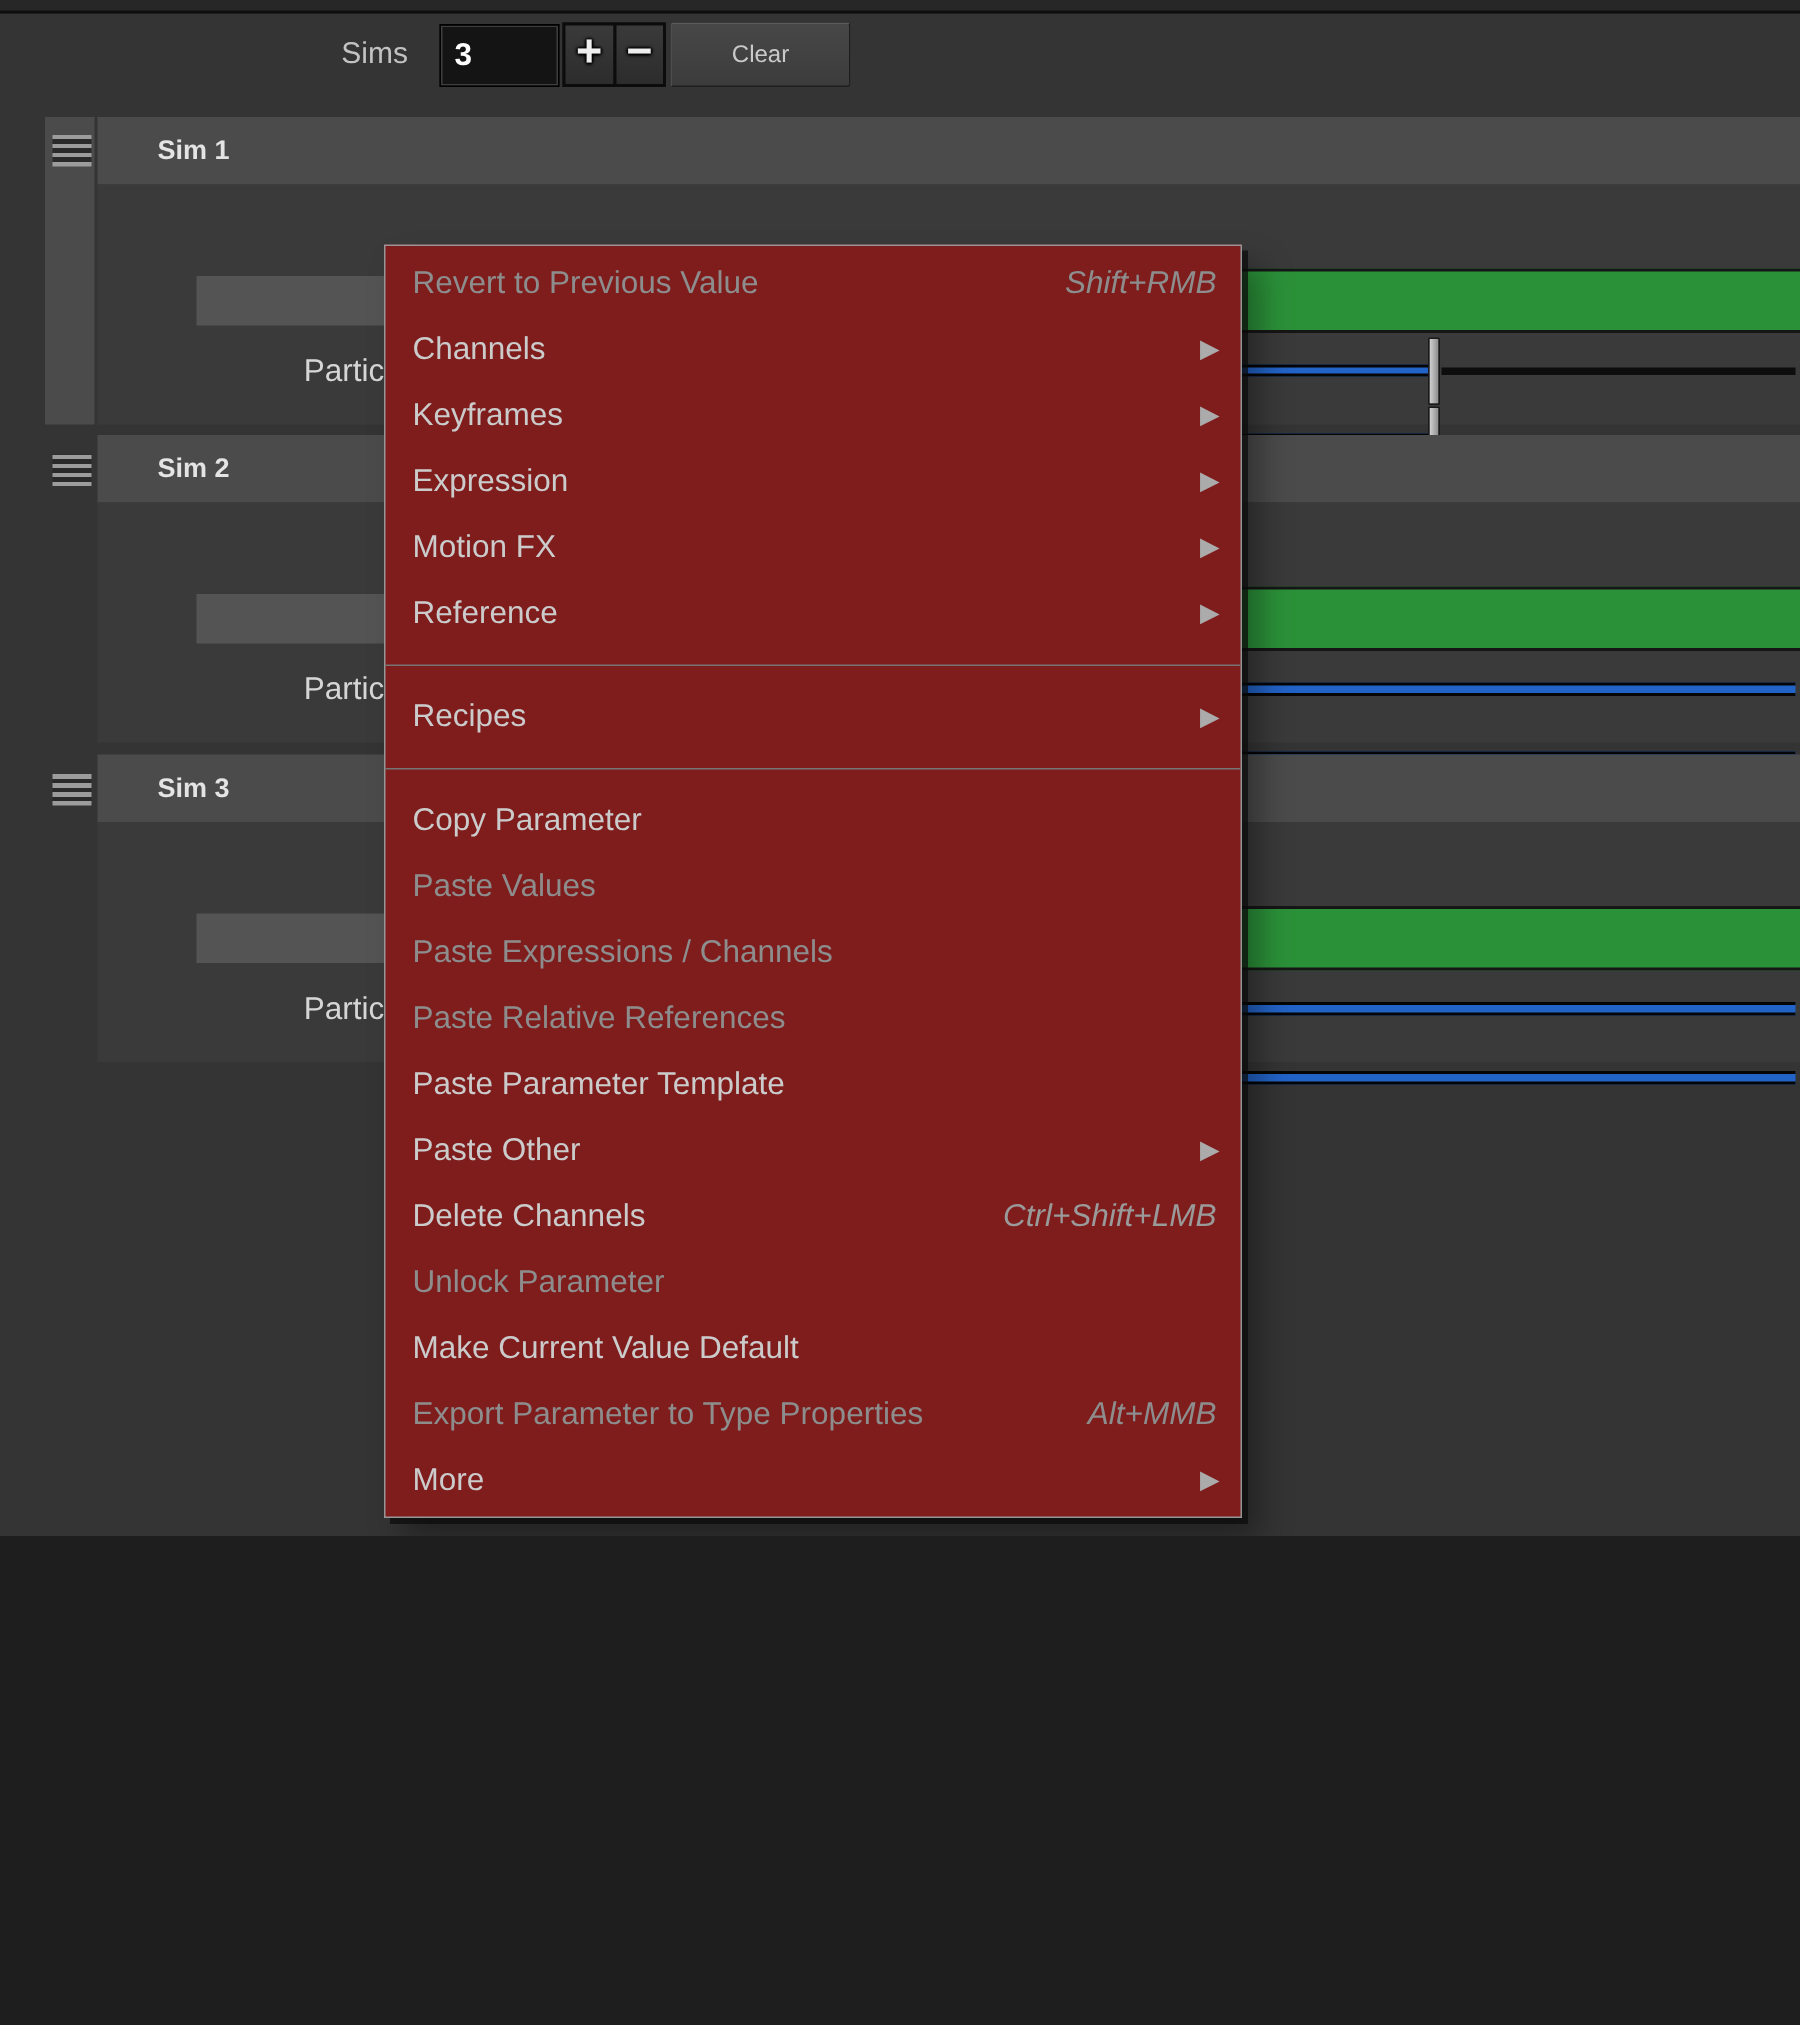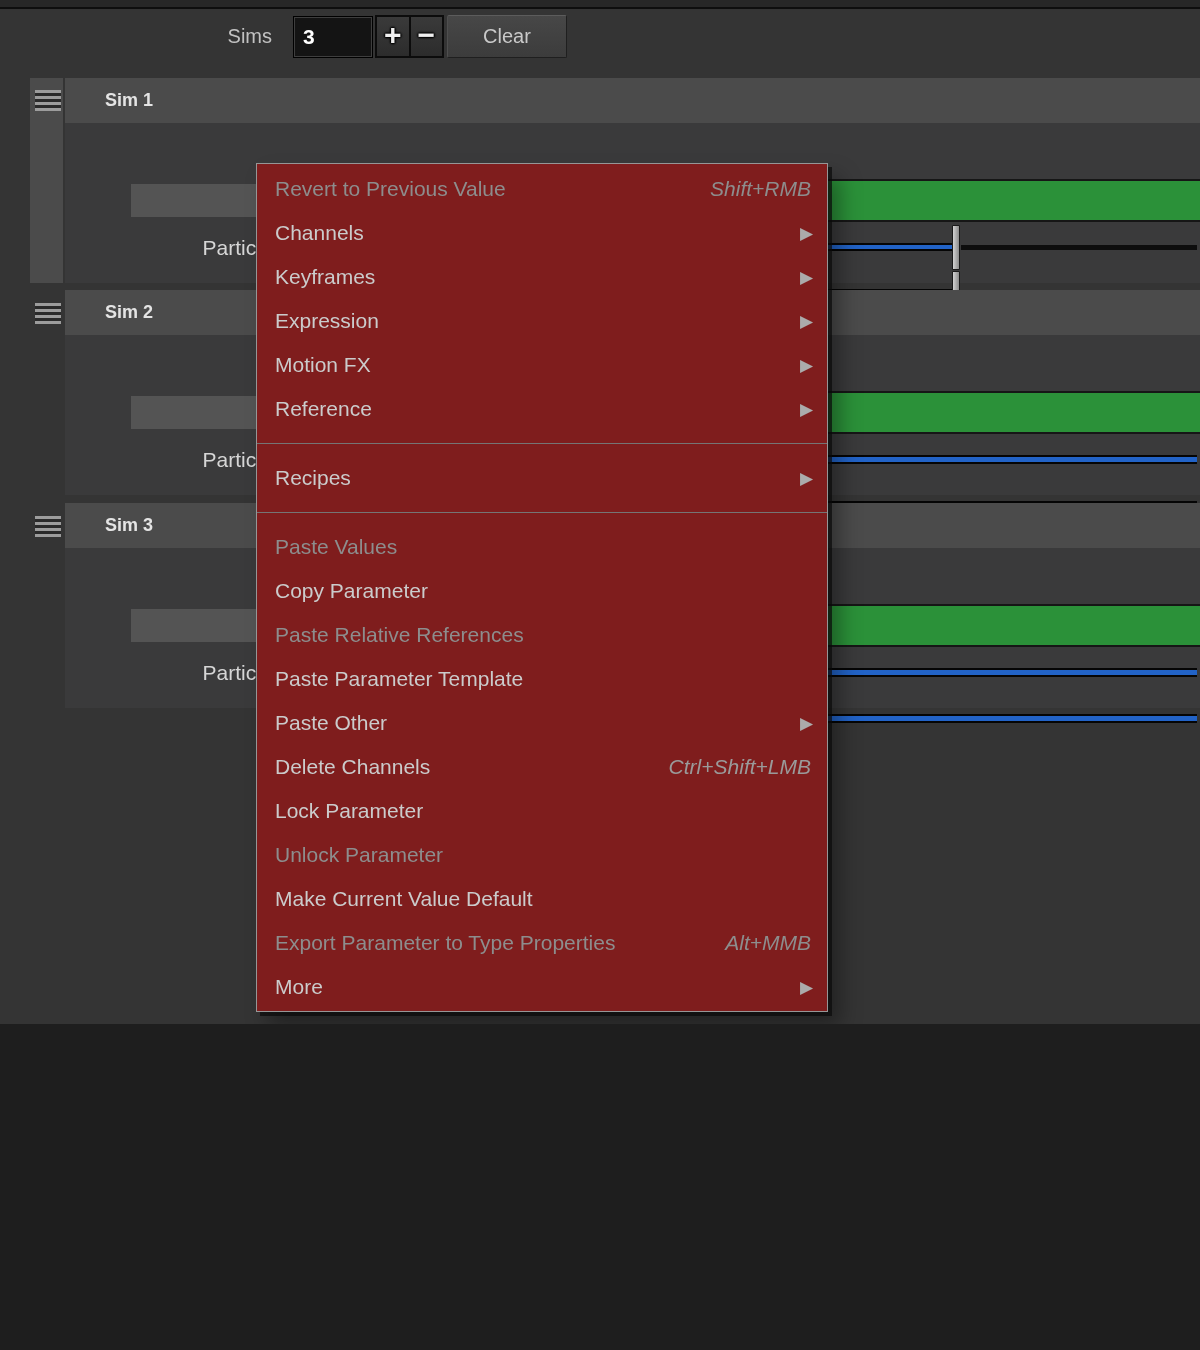--- a/index.html
+++ b/index.html
@@ -15,21 +15,21 @@
   
   .sims-label{position:absolute;left:180px;top:24px;width:92px;text-align:right;font-size:20px;color:#c2c2c2;line-height:24px;}
   .sims-field{position:absolute;left:293px;top:16px;width:80px;height:42px;background:#141414;border:1px solid #000;
     box-shadow:inset 0 0 0 1px #3e3e3e;color:#fff;font-weight:bold;font-size:21px;line-height:40px;padding-left:9px;}
   .pm-box{position:absolute;left:375px;top:15px;width:69px;height:43px;background:#0c0c0c;border:2px solid #0c0c0c;display:flex;}
   .pm-btn{flex:1;background:linear-gradient(#3a3a3a,#2c2c2c);color:#efefef;font-weight:bold;font-size:30px;line-height:36px;
     text-align:center;text-shadow:0 1px 2px #000,0 -1px 2px #000,1px 0 2px #000,-1px 0 2px #000;}
   .pm-btn.plus{border-right:2px solid #0c0c0c;}
   .clear-btn{position:absolute;left:447px;top:15px;width:120px;height:43px;background:linear-gradient(#474747,#3c3c3c);
     border:1px solid #1f1f1f;border-top-color:#5c5c5c;border-left-color:#4f4f4f;border-radius:2px;
-    color:#c9c9c9;font-size:20px;text-align:center;line-height:41px;}
+    color:#c9c9c9;font-size:16px;text-align:center;line-height:41px;}
   
   .sim{position:absolute;left:30px;width:1170px;height:205px;}
   .sim .strip{position:absolute;left:0;top:0;width:33px;height:100%;}
   .sim.first .strip{background:#4b4b4b;}
   .burger{position:absolute;left:5px;top:13px;width:26px;height:21px;
     background:repeating-linear-gradient(#9c9c9c 0 3px,#2a2a2a 3px 6px);}
   .sim.first .burger{top:12px;}
   .sim .header{position:absolute;left:35px;right:0;top:0;height:45px;background:#4b4b4b;
     color:#e4e4e4;font-weight:bold;font-size:18px;line-height:45px;padding-left:40px;}
   .sim .content{position:absolute;left:35px;right:0;top:45px;bottom:0;background:#3a3a3b;}
@@ -163,43 +163,43 @@
     <div class="mi">
       <span>Reference</span>
       <span class="arr">▶</span>
     </div>
     <div class="msep"></div>
     <div class="mi">
       <span>Recipes</span>
       <span class="arr">▶</span>
     </div>
     <div class="msep"></div>
+    <div class="mi">
+      <span>Copy Parameter</span>
+    </div>
     <div class="mi dim">
       <span>Paste Values</span>
     </div>
-    <div class="mi">
-      <span>Copy Parameter</span>
+    <div class="mi dim">
+      <span>Paste Expressions / Channels</span>
     </div>
     <div class="mi dim">
       <span>Paste Relative References</span>
     </div>
     <div class="mi">
       <span>Paste Parameter Template</span>
     </div>
     <div class="mi">
       <span>Paste Other</span>
       <span class="arr">▶</span>
     </div>
     <div class="mi">
       <span>Delete Channels</span>
       <span class="sc">Ctrl+Shift+LMB</span>
     </div>
-    <div class="mi">
-      <span>Lock Parameter</span>
-    </div>
     <div class="mi dim">
       <span>Unlock Parameter</span>
     </div>
     <div class="mi">
       <span>Make Current Value Default</span>
     </div>
     <div class="mi dim">
       <span>Export Parameter to Type Properties</span>
       <span class="sc">Alt+MMB</span>
     </div>

